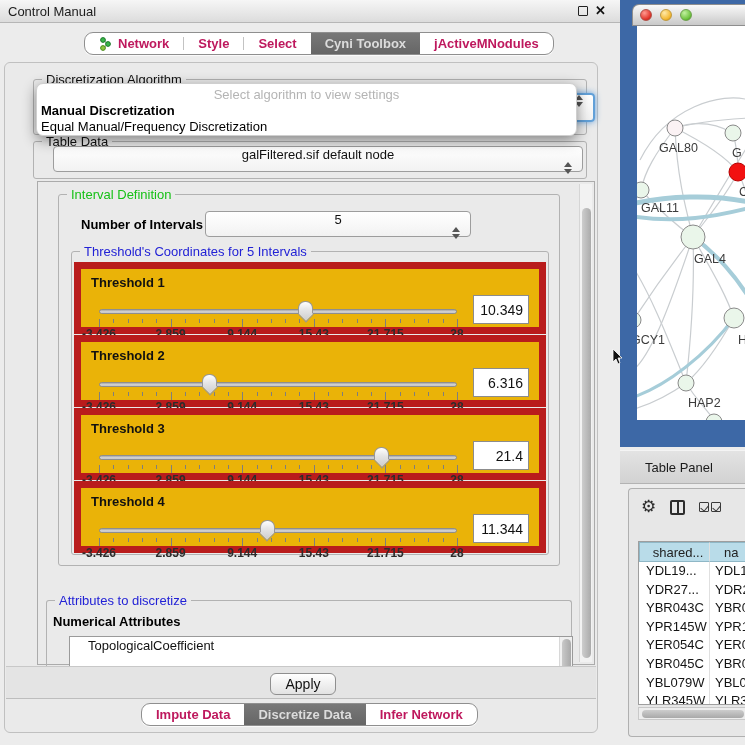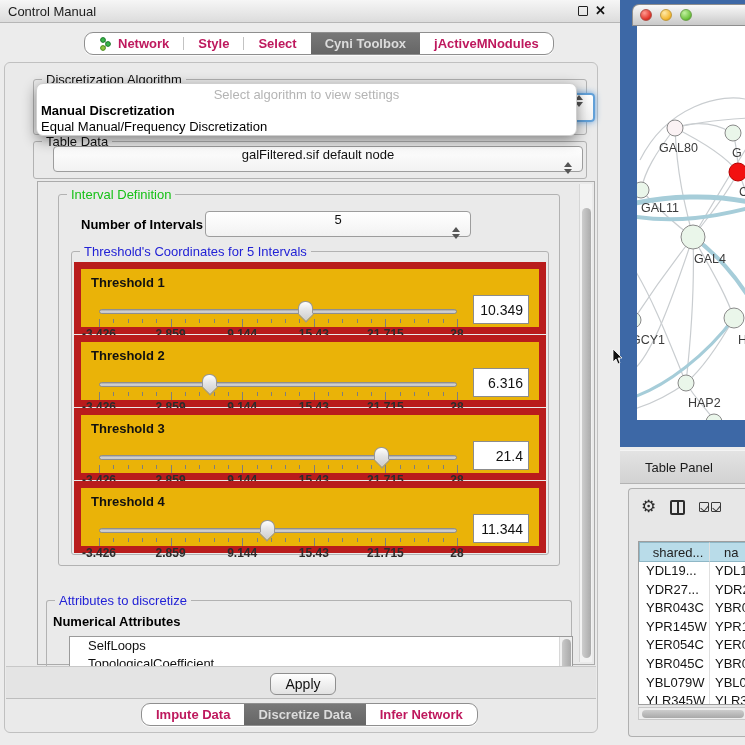--- a/index.html
+++ b/index.html
@@ -388,21 +388,20 @@
               <div class="valbox">11.344</div>
             </div>
           </div>
         </div>
 
         <div class="group" style="left:8px; top:408px; width:526px; height:96px; border-bottom:none;margin-top:10px;">
           <span class="group-legend legend-blue">Attributes to discretize</span>
           <span class="bold-label" style="left:6px; top:13px;">Numerical Attributes</span>
           <div class="attr-list">
             <div id="attr-items">
-                <div class="attr-item">SelfLoops</div>
                 <div class="attr-item">TopologicalCoefficient</div>
               </div>
             <div class="attr-scroll">
                 <div class="thumb"></div>
               </div>
           </div>
         </div>
 
         <div class="vscroll">
             <div class="thumb"></div>

